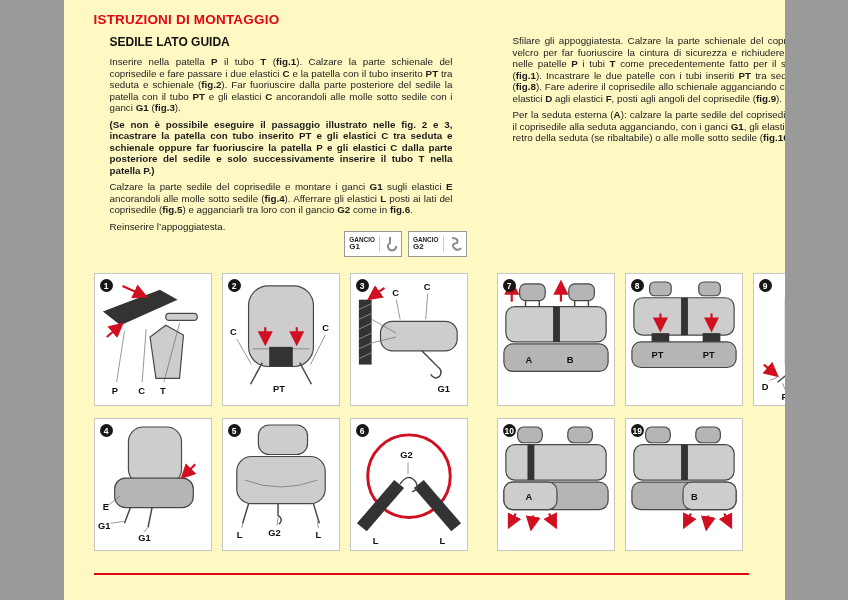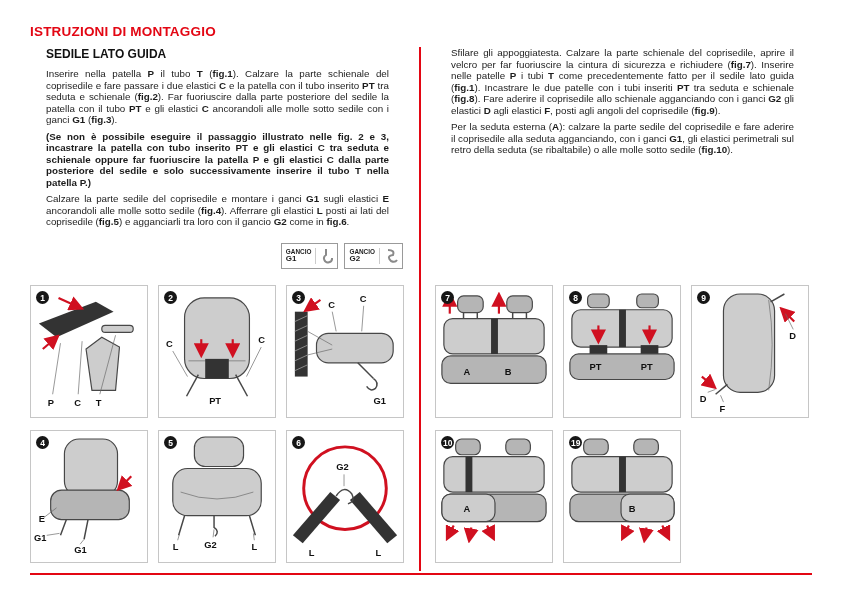--- a/index.html
+++ b/index.html
@@ -1,20 +1,20 @@
 <!DOCTYPE html>
 <html><head>
 <meta charset="utf-8">
 <style>
   * { box-sizing: border-box; }
   html,body { margin:0; padding:0; background:#9a9a9a; }
   .page {
-    width:848px; height:600px; background:#ffffff; position:relative;
+    width:721px; height:600px; background:#fef9c3; position:relative;
     font-family:"Liberation Sans", sans-serif; color:#1c1c1c;
-    padding:24px 36px 0 30px; overflow:hidden; margin:0 auto;
+    padding:12px 36px 0 30px; overflow:hidden; margin:0 auto;
   }
   h1.title { font-size:13.5px; font-weight:bold; color:#e30613; margin:0 0 8px; letter-spacing:.2px; }
   .columns { display:flex; height:524px; }
   .col { flex:0 0 375px; width:375px; position:relative; }
   .divider { width:2px; background:#e30613; margin:0 14px; }
   h2.colhead { font-size:12px; font-weight:bold; margin:0 16px 7px; color:#111; }
   p.body { font-size:9.8px; line-height:11.5px; margin:0 16px 5px; text-align:justify; }
   p.body b { font-weight:bold; }
 
   .hook-row { position:absolute; top:196px; right:2px; display:flex; gap:6px; }
@@ -58,20 +58,21 @@
 
   <h1 class="title">ISTRUZIONI DI MONTAGGIO</h1>
 
   <div class="columns">
 
     <section class="col">
       <h2 class="colhead">SEDILE LATO GUIDA</h2>
       <p class="body">Inserire nella patella <b>P</b> il tubo <b>T</b> (<b>fig.1</b>). Calzare la parte schienale del coprisedile e fare passare i due elastici <b>C</b> e la patella con il tubo inserito <b>PT</b> tra seduta e schienale (<b>fig.2</b>). Far fuoriuscire dalla parte posteriore del sedile la patella con il tubo <b>PT</b> e gli elastici <b>C</b> ancorandoli alle molle sotto sedile con i ganci <b>G1</b> (<b>fig.3</b>).</p>
       <p class="body"><b>(Se non è possibile eseguire il passaggio illustrato nelle fig. 2 e 3, incastrare la patella con tubo inserito PT e gli elastici C tra seduta e schienale oppure far fuoriuscire la patella P e gli elastici C dalla parte posteriore del sedile e solo successivamente inserire il tubo T nella patella P.)</b></p>
       <p class="body">Calzare la parte sedile del coprisedile e montare i ganci <b>G1</b> sugli elastici <b>E</b> ancorandoli alle molle sotto sedile (<b>fig.4</b>). Afferrare gli elastici <b>L</b> posti ai lati del coprisedile (<b>fig.5</b>) e agganciarli tra loro con il gancio <b>G2</b> come in <b>fig.6</b>.</p>
+      <p class="body">Reinserire l’appoggiatesta.</p>
 
       <div class="hook-row">
         <div class="hook-box">
           <div class="hook-text">
             <span class="hook-label">GANCIO</span>
             <span class="hook-code">G1</span>
           </div>
           <span class="hook-ico">
             <svg width="13" height="16" viewBox="0 0 13 16">
                 <path d="M6,1 v6 a4,4 0 1 0 6,3" fill="none" stroke="#8a8a8a" stroke-width="2"></path>

